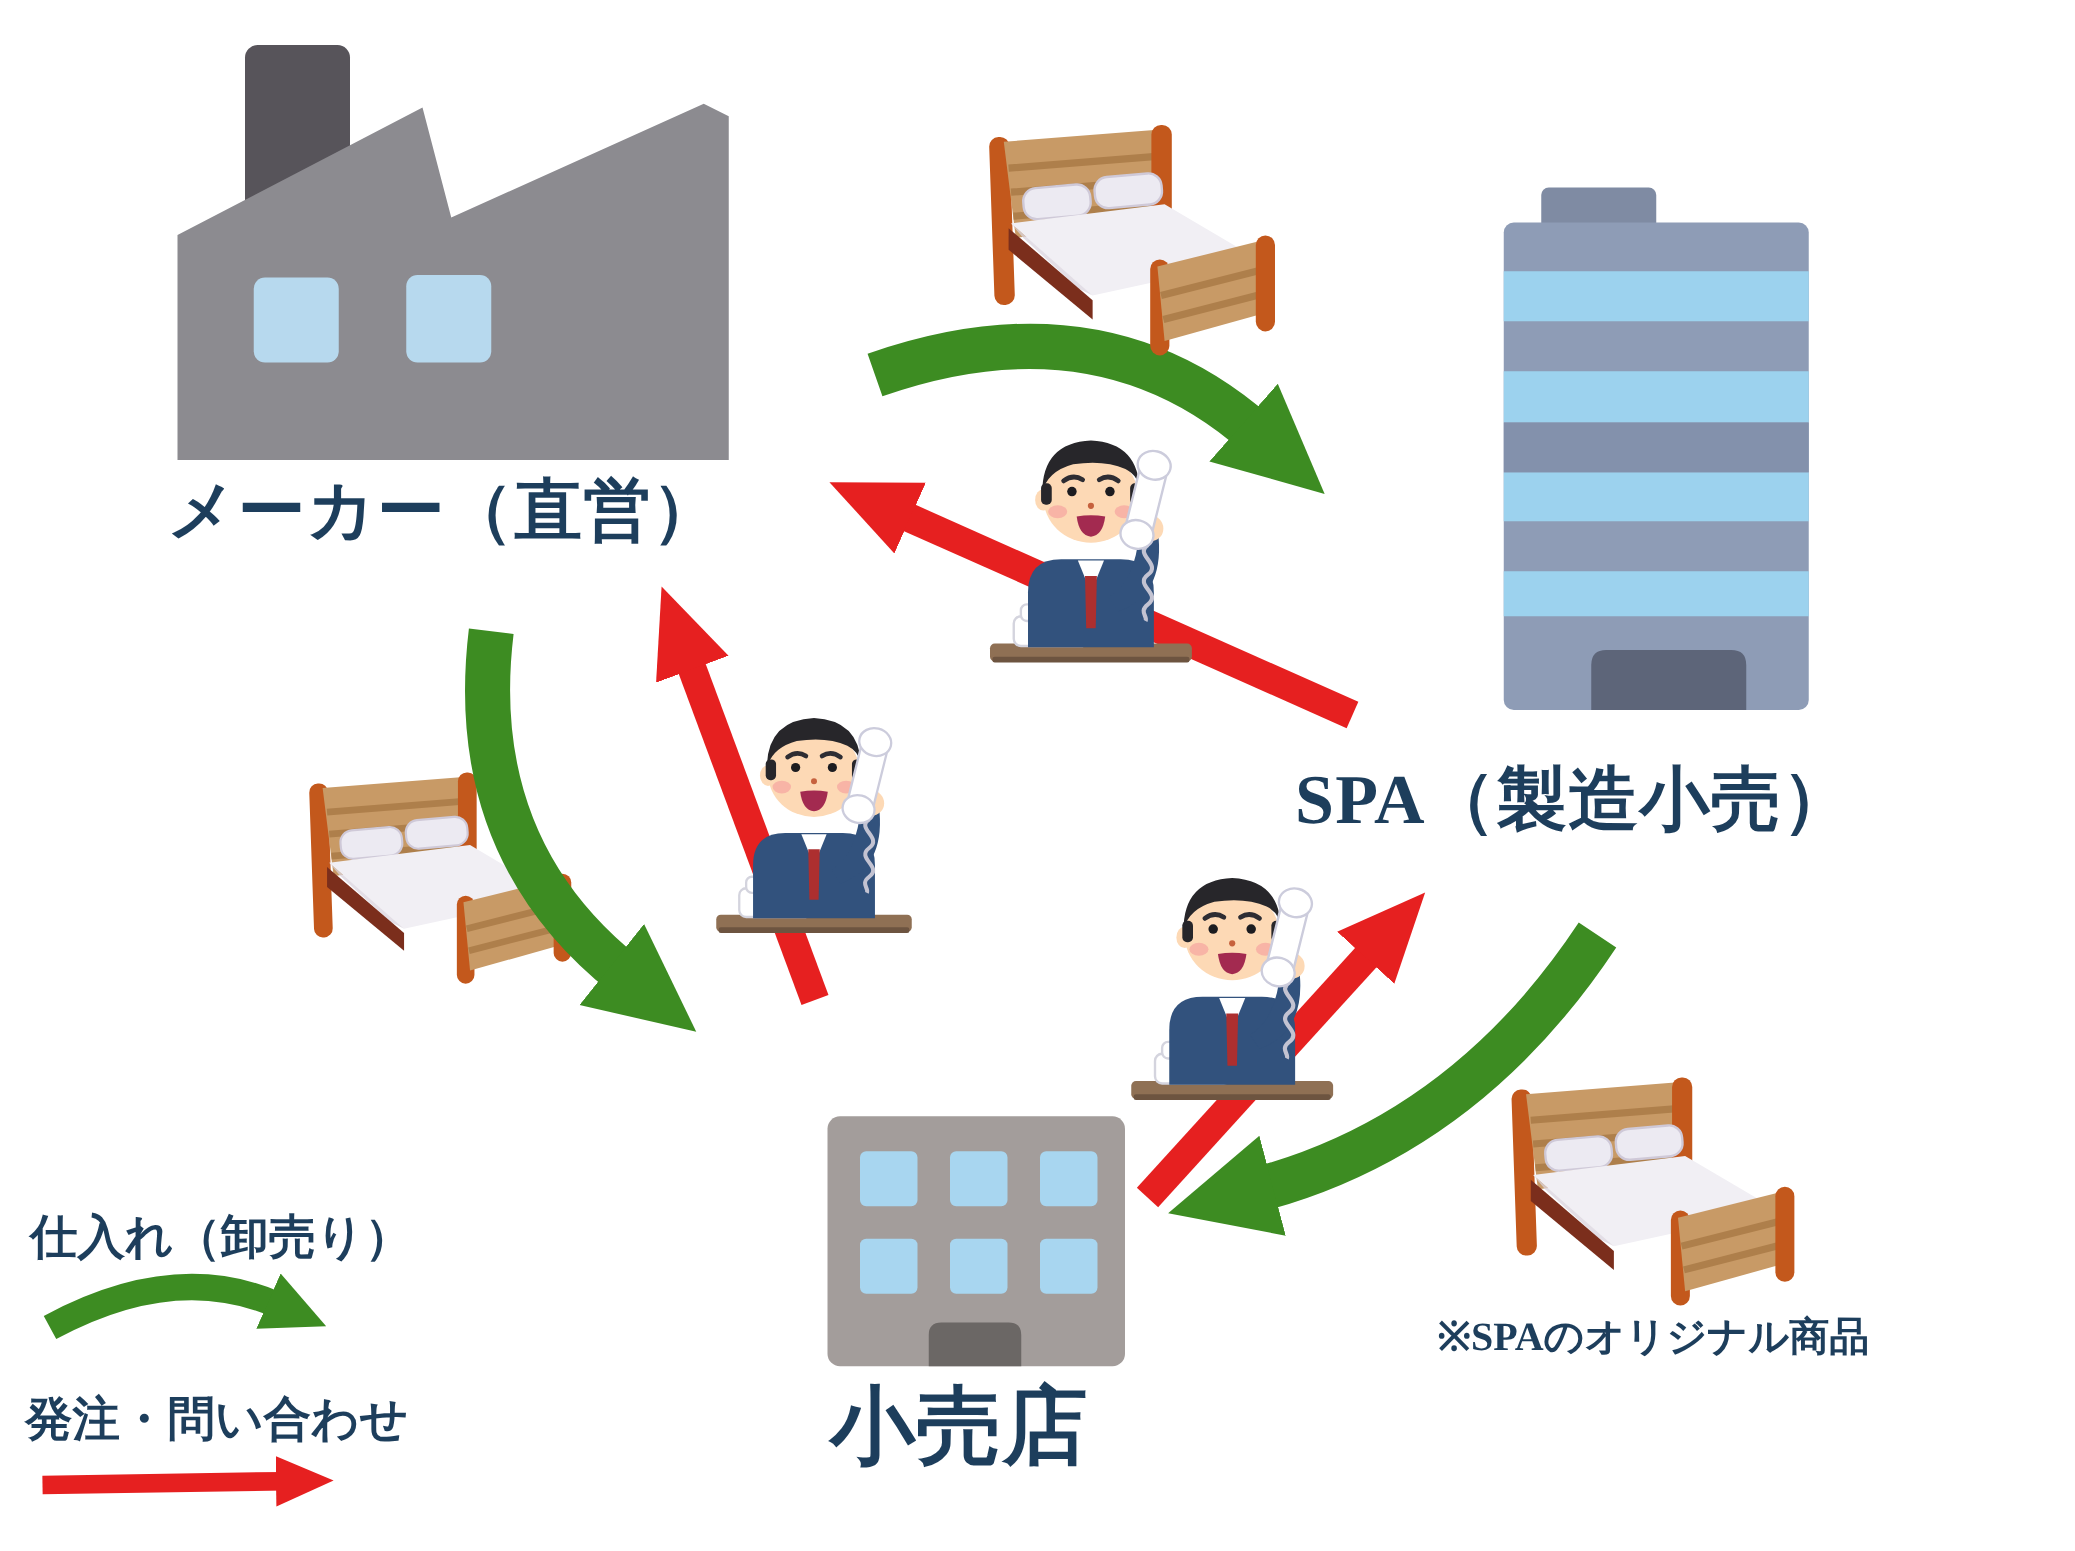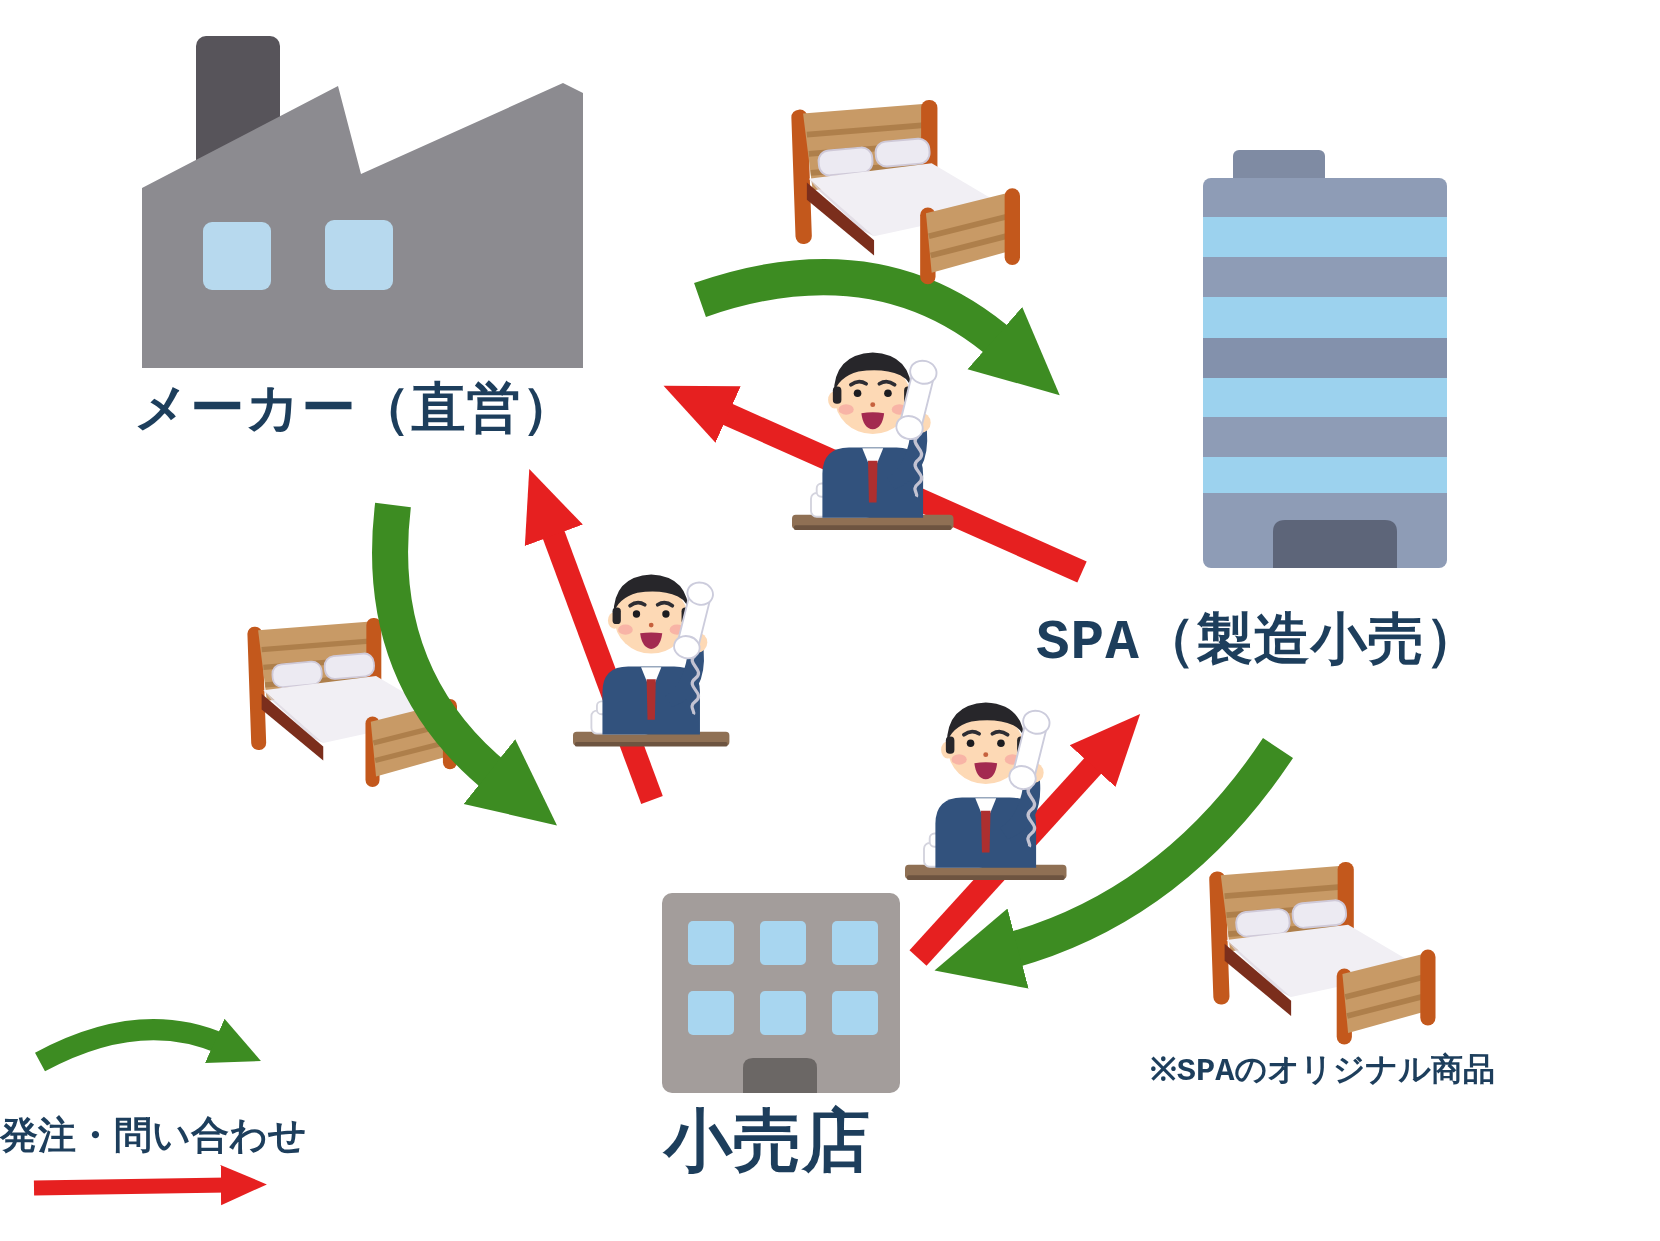--- a/index.html
+++ b/index.html
@@ -1,38 +1,38 @@
 <!DOCTYPE html>
 <html><head>
 <meta charset="utf-8">
 <style>
   html,body{margin:0;padding:0;background:#ffffff;}
   .stage{
     position:relative;width:1660px;height:1241px;background:#ffffff;
-    overflow:hidden;font-family:Liberation Mono, monospace;
+    overflow:hidden;font-family:Liberation Serif, serif;
   }
   .stage svg.scene{position:absolute;left:0;top:0;}
   .label{
     position:absolute;white-space:nowrap;font-weight:800;color:#1d3e5c;
     text-shadow:-4px -4px 0 #fff,4px -4px 0 #fff,-4px 4px 0 #fff,4px 4px 0 #fff,
                 0 -4px 0 #fff,0 4px 0 #fff,-4px 0 0 #fff,4px 0 0 #fff;
     letter-spacing:1px;
   }
   .label-maker{left:134px;top:372px;font-size:54px;}
   .label-spa{left:1036px;top:562px;font-size:56px;margin-top:40px;}
   .label-retailer{left:664px;top:1096px;font-size:68px;}
   .note{
     position:absolute;left:1150px;top:1046px;font-size:32px;font-weight:700;
     color:#1d3e5c;white-space:nowrap;text-shadow:none;
   }
   .legend-label{
     position:absolute;white-space:nowrap;font-weight:800;color:#1d3e5c;font-size:38px;
   }
   .legend-wholesale{left:24px;top:964px;}
-  .legend-order{left:0;top:1110px;}
+  .legend-order{left:20px;top:1110px;}
 </style>
 </head>
 <body>
 
 <div class="stage">
 
 <svg class="scene" width="1660" height="1241" viewBox="0 0 1660 1241">
   <defs>
     <marker id="head-green" viewBox="0 0 10 10" refX="1.5" refY="5" markerWidth="2.5" markerHeight="2.5" orient="auto">
       <path d="M0,0.4 L9.6,5 L0,9.6 Z" fill="#3d8c22"></path>
@@ -135,15 +135,16 @@
   <use href="#bizman" transform="translate(905,672) scale(0.95)"></use>
 
   <path d="M40,1062 Q140,1008 222,1044" fill="none" stroke="#3d8c22" stroke-width="21" marker-end="url(#head-green)"></path>
   <path d="M34,1188 L228,1185" fill="none" stroke="#e62020" stroke-width="15" marker-end="url(#head-red)"></path>
 </svg>
 
 <div class="label label-maker">メーカー（直営）</div>
 <div class="label label-spa">SPA（製造小売）</div>
 <div class="label label-retailer">小売店</div>
 <div class="note">※SPAのオリジナル商品</div>
+<div class="legend-label legend-wholesale">仕入れ（卸売り）</div>
 <div class="legend-label legend-order">発注・問い合わせ</div>
 
 </div>
 
 </body></html>

